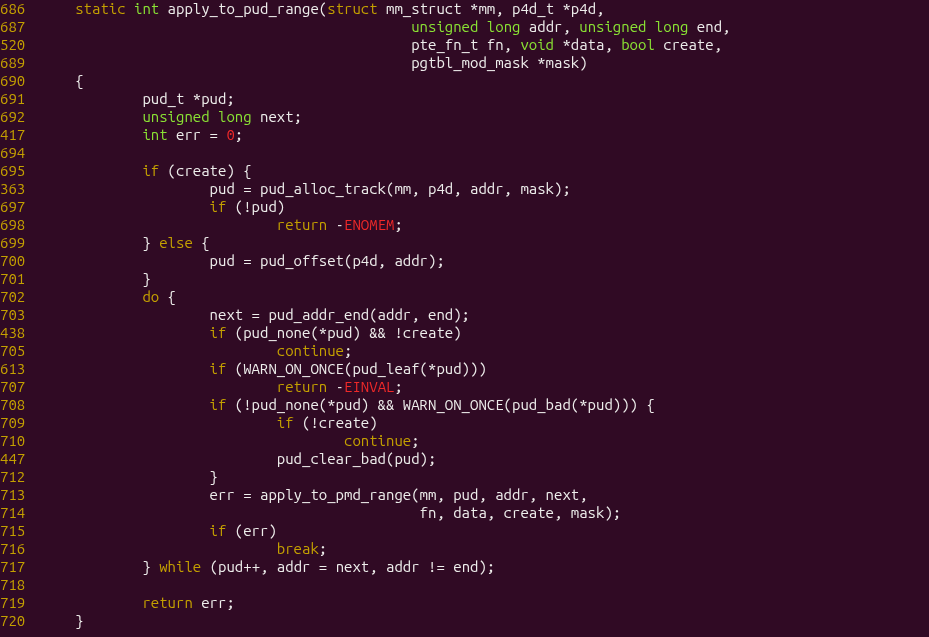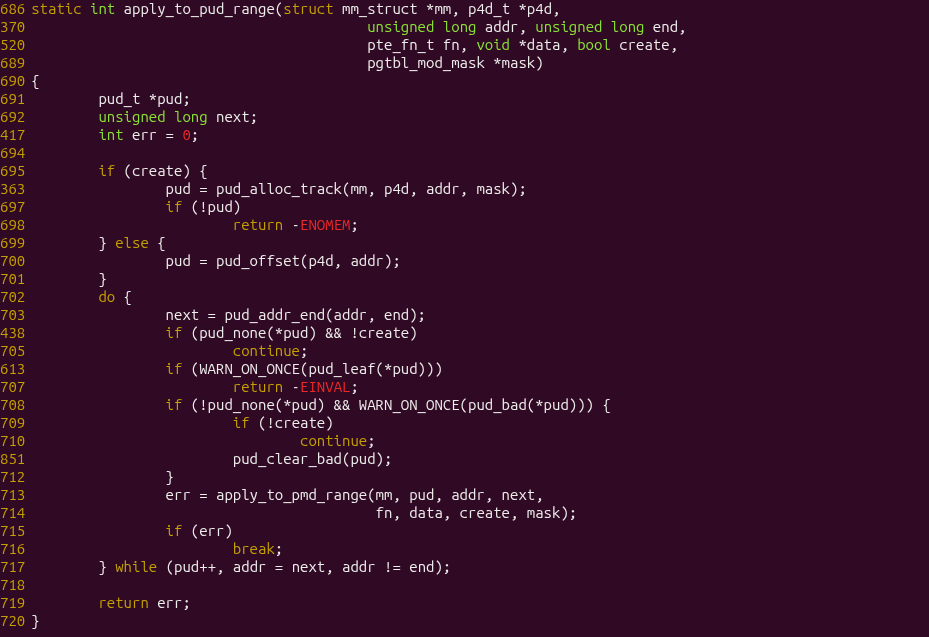--- a/index.html
+++ b/index.html
@@ -30,37 +30,38 @@
       user-select: none;
     }
     .line-number {
       display: block;
       height: 18px;
     }
     .code-area {
       flex: 1;
       white-space: pre;
       padding-left: 2px;
+      margin-left: 44px;
     }
     .code-line {
       display: block;
       height: 18px;
     }
     .kw { color: #c4a000; }
     .type { color: #8ae234; }
     .const { color: #ef2929; }
     .text { color: #eeeeec; }
   </style>
 </head>
 <body>
 
 <div class="code-container">
   <div class="line-numbers">
       <span class="line-number">686</span>
-      <span class="line-number">370</span>
+      <span class="line-number">687</span>
       <span class="line-number">520</span>
       <span class="line-number">689</span>
       <span class="line-number">690</span>
       <span class="line-number">691</span>
       <span class="line-number">692</span>
       <span class="line-number">417</span>
       <span class="line-number">694</span>
       <span class="line-number">695</span>
       <span class="line-number">363</span>
       <span class="line-number">697</span>
@@ -70,21 +71,21 @@
       <span class="line-number">701</span>
       <span class="line-number">702</span>
       <span class="line-number">703</span>
       <span class="line-number">438</span>
       <span class="line-number">705</span>
       <span class="line-number">613</span>
       <span class="line-number">707</span>
       <span class="line-number">708</span>
       <span class="line-number">709</span>
       <span class="line-number">710</span>
-      <span class="line-number">851</span>
+      <span class="line-number">447</span>
       <span class="line-number">712</span>
       <span class="line-number">713</span>
       <span class="line-number">714</span>
       <span class="line-number">715</span>
       <span class="line-number">716</span>
       <span class="line-number">717</span>
       <span class="line-number">718</span>
       <span class="line-number">719</span>
       <span class="line-number">720</span>
     </div>

